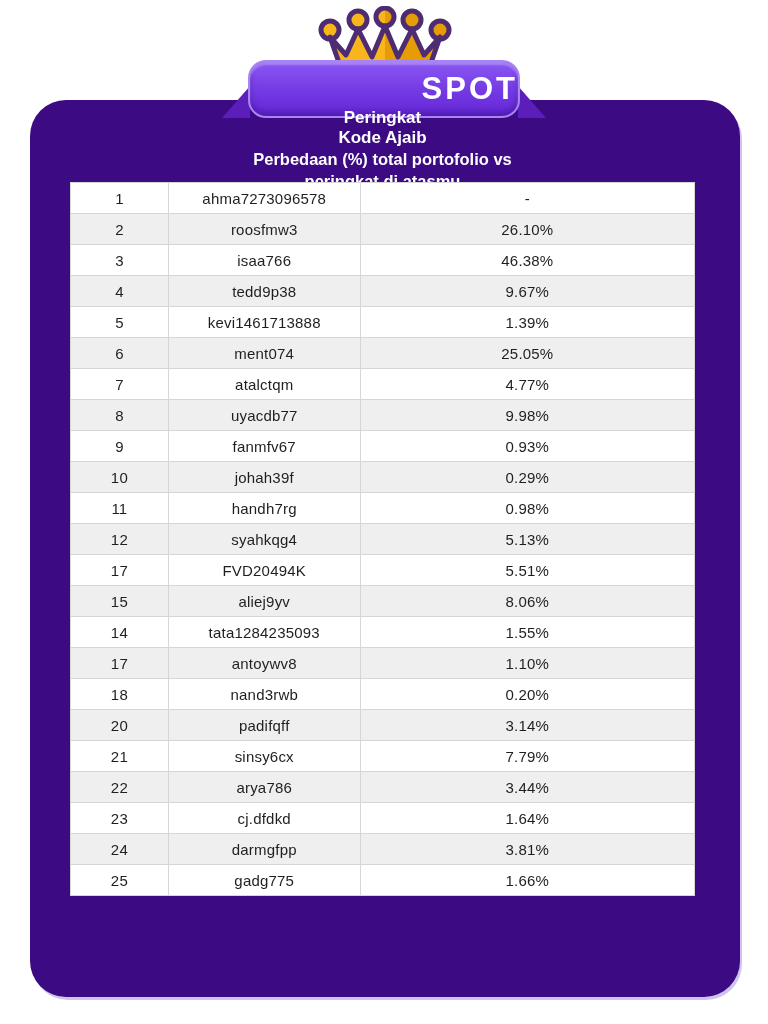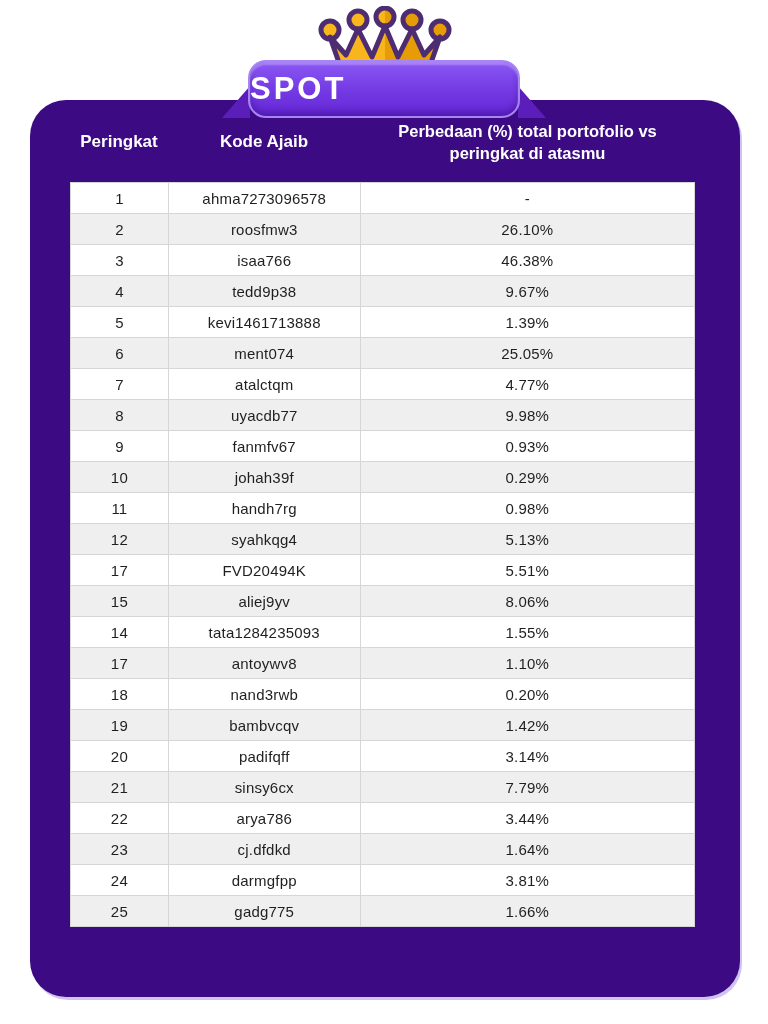--- a/index.html
+++ b/index.html
@@ -43,40 +43,41 @@
 
   
   .banner {
     position:absolute;
     left:248px; top:60px;
     width:272px; height:58px;
     background:linear-gradient(180deg,#8a57f3 0%,#7339e3 55%,#6526d6 100%);
     border:2px solid #a885f4;
     border-radius:18px;
     z-index:3;
-    display:flex; align-items:center; justify-content:flex-start;
+    display:flex; align-items:center; justify-content:flex-end;
     box-shadow:inset 0 3px 2px rgba(255,255,255,0.28), inset 0 -4px 6px rgba(40,5,100,0.35);
   }
   .banner-label {
     color:#ffffff;
     font-size:31px;
     font-weight:800;
     letter-spacing:3px;
   }
 
   
   .table-header {
     position:absolute;
     left:70px; top:108px;
     width:625px; height:68px;
     display:flex;
     align-items:center;
     z-index:4;
     color:#ffffff;
     font-weight:700;
+    flex-direction:column;
   }
   .th { text-align:center; }
   .th-rank { width:98px;  font-size:17px; }
   .th-code { width:192px; font-size:17px; }
   .th-diff { width:335px; font-size:16.5px; line-height:1.35; padding:0 14px; }
 
   
   table.board-table {
     position:absolute;
     left:70px; top:182px;
@@ -234,25 +235,20 @@
           <td class="cell-rank">17</td>
           <td class="cell-code">antoywv8</td>
           <td class="cell-diff">1.10%</td>
         </tr>
         <tr>
           <td class="cell-rank">18</td>
           <td class="cell-code">nand3rwb</td>
           <td class="cell-diff">0.20%</td>
         </tr>
         <tr>
-          <td class="cell-rank">19</td>
-          <td class="cell-code">bambvcqv</td>
-          <td class="cell-diff">1.42%</td>
-        </tr>
-        <tr>
           <td class="cell-rank">20</td>
           <td class="cell-code">padifqff</td>
           <td class="cell-diff">3.14%</td>
         </tr>
         <tr>
           <td class="cell-rank">21</td>
           <td class="cell-code">sinsy6cx</td>
           <td class="cell-diff">7.79%</td>
         </tr>
         <tr>

